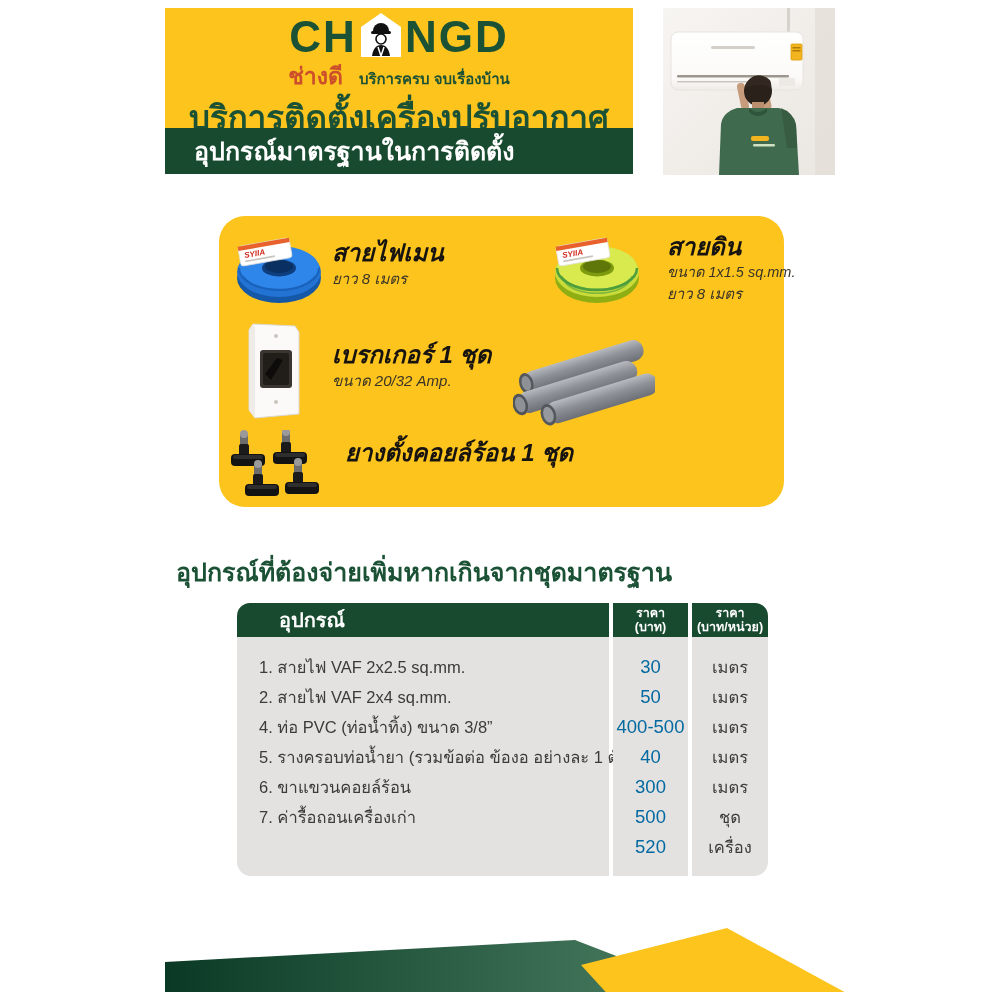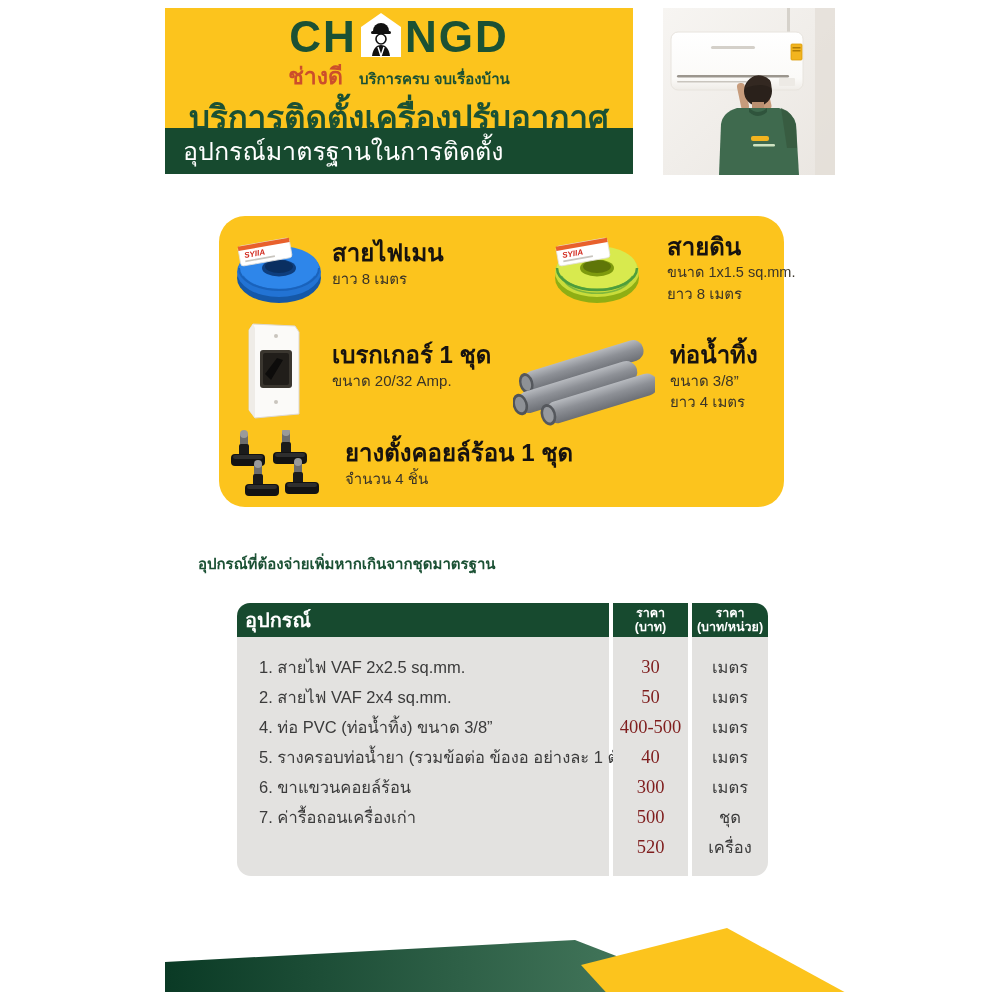--- a/index.html
+++ b/index.html
@@ -10,43 +10,43 @@
   
   .banner{position:absolute; left:165px; top:8px; width:468px; height:120px; background:#FCC41D;}
   .logo-row{display:flex; align-items:center; justify-content:center; padding-top:6px; gap:2px;}
   .logo-txt{font-size:44px; font-weight:800; letter-spacing:2px; color:#1B5134; line-height:46px;}
   .logo-house{width:42px; height:46px; margin:0 1px; position:relative; top:-2px;}
   .logo-sub{display:flex; align-items:baseline; justify-content:center; gap:16px; margin-top:-2px;}
   .brand-thai{font-size:23px; font-weight:800; color:#CC4E2B;}
   .brand-tagline{font-size:15px; font-weight:700; color:#1B5134;}
   .service-title{margin-top:6px; text-align:center; font-size:33px; font-weight:800; color:#1B5134; line-height:36px;text-decoration:underline;}
   .green-bar{position:absolute; left:165px; top:128px; width:468px; height:46px; background:#174A2F;
-    color:#ffffff; font-size:25px; font-weight:400; line-height:46px; padding-left:18px; box-sizing:border-box;}
+    color:#ffffff; font-size:25px; font-weight:700; line-height:46px; padding-left:29px; box-sizing:border-box;}
   
   .photo{position:absolute; left:663px; top:8px; width:172px; height:167px;}
   
   .kit-card{position:absolute; left:219px; top:216px; width:565px; height:291px; background:#FCC41D; border-radius:26px;}
-  .kit-item{position:absolute;}
+  .kit-item{position:absolute;font-style:italic;}
   .kit-media{position:absolute;}
   .kit-name{font-size:24px; font-weight:800; color:#171310; line-height:30px; white-space:nowrap;}
   .kit-desc{font-size:15px; font-weight:500; color:#3A3428; line-height:21px; white-space:nowrap;}
   
-  .extra-heading{position:absolute; left:198px; top:552px; font-size:15px; font-weight:800; color:#1B5134;}
+  .extra-heading{position:absolute; left:176px; top:552px; font-size:25px; font-weight:800; color:#1B5134;}
   .price-table{position:absolute; left:237px; top:603px; width:531px; display:grid;
     grid-template-columns:372px 75px 76px; column-gap:4px; grid-template-rows:34px 239px;}
   .th{background:#174A2F; color:#fff; display:flex; flex-direction:column; justify-content:center;}
-  .th1{border-radius:13px 0 0 0; padding-left:8px; font-size:20px; font-weight:800; line-height:34px;}
+  .th1{border-radius:13px 0 0 0; padding-left:42px; font-size:20px; font-weight:800; line-height:34px;}
   .th2{align-items:center; font-size:12.5px; font-weight:700; line-height:14px; text-align:center;}
   .th3{border-radius:0 13px 0 0;}
   .tbody-col{background:#E3E2E0; padding-top:15px; box-sizing:border-box;}
   .tb1{border-radius:0 0 0 14px;}
   .tb3{border-radius:0 0 14px 0;}
   .cell{height:30px; line-height:30px; white-space:nowrap;}
   .c-item{padding-left:22px; font-size:16.5px; color:#3B3B3B;}
-  .c-price{text-align:center; font-size:18.5px; color:#7f1d1d;font-family:Liberation Serif, serif;}
+  .c-price{text-align:center; font-size:18.5px; color:#0369a1;}
   .c-unit{text-align:center; font-size:16.5px; color:#3B3B3B;}
   
   .footer-svg{position:absolute; left:0; top:900px; width:1000px; height:100px;}
 </style>
 </head>
 <body>
 
 <div class="page">
 
   <div class="banner">
@@ -186,44 +186,38 @@
         <ellipse cx="16" cy="28.5" rx="7" ry="10.5" fill="#55585d"></ellipse>
         <ellipse cx="16" cy="28.5" rx="4.5" ry="7.5" fill="#8e9196"></ellipse>
         <rect x="2" y="36" width="124" height="22" rx="11" fill="url(#pipeG)"></rect>
         <ellipse cx="4" cy="47" rx="7.5" ry="11" fill="#515458"></ellipse>
         <ellipse cx="4" cy="47" rx="5" ry="8" fill="#8e9196"></ellipse>
         <rect x="26" y="54" width="116" height="22" rx="11" fill="url(#pipeG)"></rect>
         <ellipse cx="28" cy="65" rx="7.5" ry="11" fill="#55585d"></ellipse>
         <ellipse cx="28" cy="65" rx="5" ry="8" fill="#96999e"></ellipse>
       </g>
     </svg>
-    <div class="kit-item" style="left:451px;top:124px;">
-      <div class="kit-name">ท่อน้ำทิ้ง</div>
-      <div class="kit-desc">ขนาด 3/8”</div>
-      <div class="kit-desc">ยาว 4 เมตร</div>
-    </div>
 
     <svg class="kit-media" style="left:8px;top:214px;" width="100" height="74" viewBox="0 0 100 74">
       <defs>
         <g id="mount">
           <rect x="9" y="-10" width="8" height="12" fill="#6d6d6d"></rect>
           <circle cx="13" cy="-10" r="4" fill="#9a9a9a"></circle>
           <rect x="8" y="0" width="10" height="12" rx="2" fill="#1b1b1b"></rect>
           <rect x="0" y="10" width="34" height="12" rx="4" fill="#131313"></rect>
           <rect x="2" y="11" width="30" height="4" rx="2" fill="#2e2e2e"></rect>
         </g>
       </defs>
       <use href="#mount" x="4" y="14"></use>
       <use href="#mount" x="46" y="12"></use>
       <use href="#mount" x="18" y="44"></use>
       <use href="#mount" x="58" y="42"></use>
     </svg>
     <div class="kit-item" style="left:126px;top:222px;">
       <div class="kit-name">ยางตั้งคอยล์ร้อน 1 ชุด</div>
-      <div class="kit-desc">จำนวน 4 ชิ้น</div>
     </div>
   </div>
 
   <div class="extra-heading">อุปกรณ์ที่ต้องจ่ายเพิ่มหากเกินจากชุดมาตรฐาน</div>
 
   <div class="price-table">
 
     <div class="th th1">อุปกรณ์</div>
     <div class="th th2">
       <span>ราคา</span>

